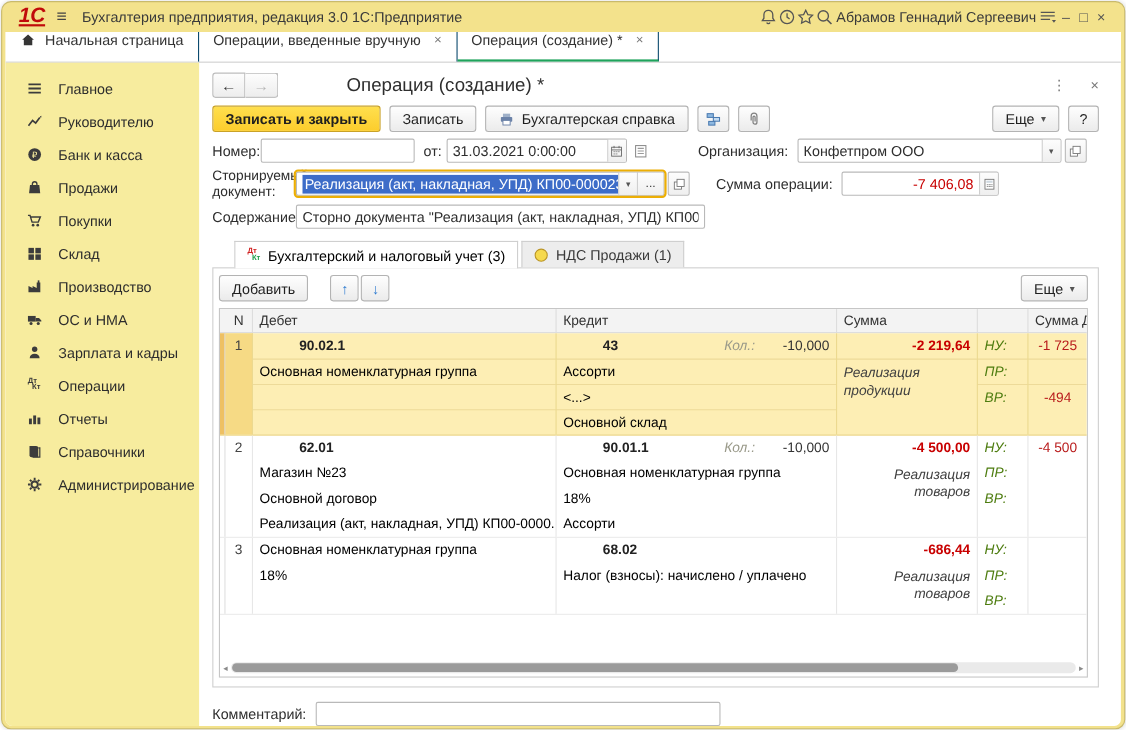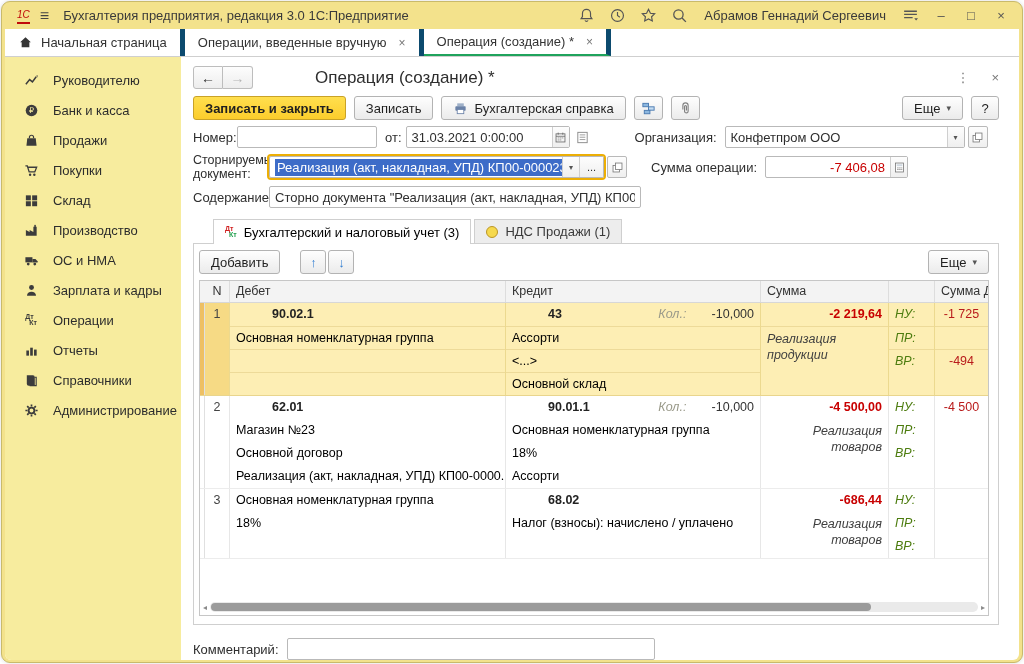--- a/index.html
+++ b/index.html
@@ -5,35 +5,35 @@
   * { margin:0; padding:0; box-sizing:border-box; }
   html,body { width:1024px; height:664px; background:#fff; font-family:"Liberation Sans", sans-serif; }
   svg { display:block; }
 
   .window { position:absolute; left:1px; top:1px; width:1022px; height:662px;
     background:#f3e28c; border:1px solid #c9ba6b; border-radius:9px; overflow:hidden;
     box-shadow:0 0 4px rgba(0,0,0,.15); padding:0 3px 3px 3px; }
 
   
   .titlebar { height:27px; display:flex; align-items:center; color:#3d3d3d; font-size:13px; }
-  .logo { color:#c00a0a; font-weight:normal; font-size:10px; font-style:italic; margin:0 10px 0 12px;
+  .logo { color:#c00a0a; font-weight:bold; font-size:19px; font-style:italic; margin:0 10px 0 12px;
     border-bottom:2px solid #c00a0a; line-height:15px; }
   .tb-menu { font-size:16px; color:#444; margin-right:14px; cursor:default; }
   .tb-title { color:#3a3a3a; }
-  .tb-right { margin-left:auto; display:flex; align-items:center; gap:14px; padding-right:10px; }
+  .tb-right { margin-left:auto; display:flex; align-items:center; padding-right:10px; }
   .tb-ico { width:17px; height:17px; }
   .tb-user { color:#3a3a3a; margin:0 2px; }
   .winbtn { color:#555; font-size:13px; width:16px; text-align:center; }
 
   .chrome { background:#fff; height:631px; border-radius:0 0 6px 6px; overflow:hidden;
     display:flex; flex-direction:column; }
 
   
   .tabbar { height:28px; display:flex; align-items:stretch; background:#fff; border-bottom:1px solid #cfcfcf; font-size:13px; color:#333; }
-  .wtab { display:flex; align-items:center; gap:8px; padding:0 13px; border-right:5px solid #0c4a6e; position:relative; }
+  .wtab { display:flex; gap:8px; padding:0 13px; border-right:1px solid #0c4a6e; position:relative; }
   .wtab .x { color:#777; font-size:12px; margin-left:4px; }
   .wtab.active { border-bottom:2px solid #1fa35c; }
 
   
   .appbody { flex:1; display:flex; min-height:0; }
   .sidebar { width:176px; background:#f7ec9e; padding-top:8px; flex-shrink:0; }
   .side-item { height:30px; display:flex; align-items:center; gap:13px; padding-left:17px; font-size:13px; color:#2d2d2d; }
   .side-item .ic { width:18px; display:flex; justify-content:center; }
   .icon-dtkt { font-size:7px; font-weight:bold; line-height:6px; color:#3c3c3c; text-align:left; }
   .icon-dtkt .k { display:block; margin-left:4px; }
@@ -203,20 +203,28 @@
         <span class="x">×</span>
       </div>
     </div>
 
     <div class="appbody">
 
       <nav class="sidebar">
         <div class="side-item">
           <span class="ic">
               <svg viewBox="0 0 16 16" width="15" height="15">
+                <path d="M2 4h12M2 8h12M2 12h12" stroke="#3c3c3c" stroke-width="1.8"></path>
+              </svg>
+            </span>
+          <span>Главное</span>
+        </div>
+        <div class="side-item">
+          <span class="ic">
+              <svg viewBox="0 0 16 16" width="15" height="15">
                 <path d="M2 12l4-5 3 2.5 4-5.5" fill="none" stroke="#3c3c3c" stroke-width="1.6"></path>
                 <path d="M13 3l1.6-.6-.4 2.4z" fill="#3c3c3c"></path>
               </svg>
             </span>
           <span>Руководителю</span>
         </div>
         <div class="side-item">
           <span class="ic">
               <svg viewBox="0 0 16 16" width="15" height="15">
                 <circle cx="8" cy="8" r="6.2" fill="#3c3c3c"></circle>

